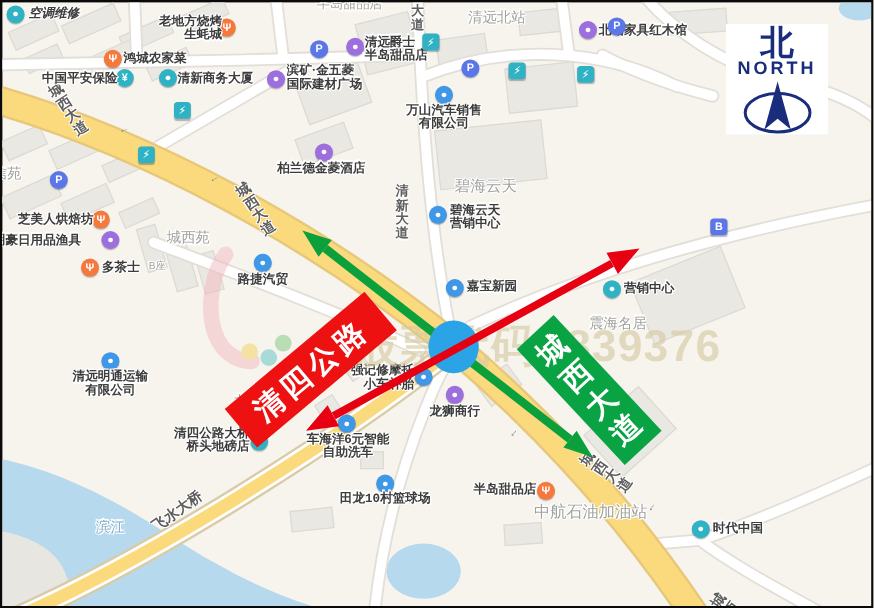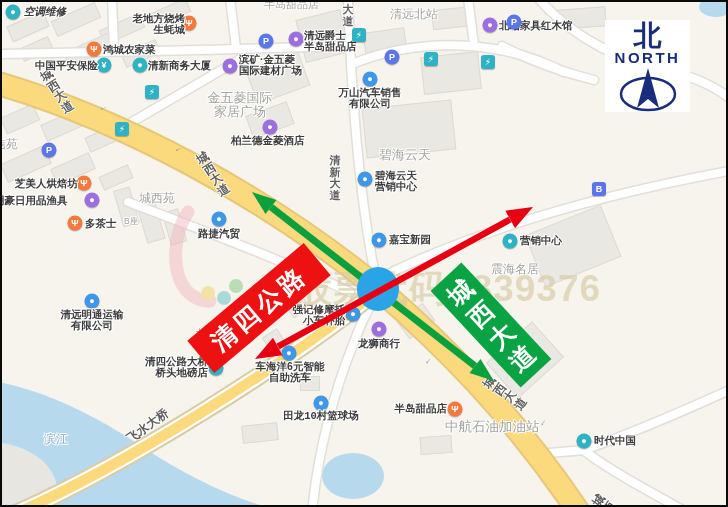--- a/index.html
+++ b/index.html
@@ -4,21 +4,21 @@
 <style>
   html,body{margin:0;padding:0;background:#fff;}
   .frame{position:relative;width:728px;height:507px;box-sizing:border-box;border:2px solid #0a0a0a;
          overflow:hidden;background:#f7f4ee;font-family:"Liberation Sans","DejaVu Sans",sans-serif;}
   .layer{position:absolute;left:0;top:0;width:100%;height:100%;}
   svg.layer{pointer-events:none;}
   .bld{position:absolute;background:#eae8e3;border:1px solid #dddad3;}
   .poi-text{position:absolute;color:#3c3c3c;font-weight:bold;line-height:1.08;white-space:nowrap;
             text-shadow:-1px 0 #fff,1px 0 #fff,0 -1px #fff,0 1px #fff,1px 1px #fff,-1px -1px #fff;}
   .poi-text.grey{color:#a2a29f;font-weight:normal;}
-  .poi-text.water{color:#86a9c6;font-weight:normal;}
+  .poi-text.water{color:#86a9c6;font-weight:normal;margin-left:36px;}
   .pico{position:absolute;width:15px;height:15px;border-radius:50%;color:#fff;font-size:9px;line-height:15px;
         text-align:center;transform:translate(-50%,-50%);box-shadow:0 1px 1px rgba(0,0,0,.28);font-weight:bold;}
   .pico.sq{border-radius:3px;width:14px;height:14px;line-height:14px;}
   .rlabel{position:absolute;color:#5f5f5f;font-weight:bold;white-space:nowrap;
           text-shadow:-1px 0 #fff,1px 0 #fff,0 -1px #fff,0 1px #fff;}
   .rlabel .ch{display:block;line-height:1.05;}
   .lane{position:absolute;color:#8d8d8d;font-size:9px;}
   .wm{position:absolute;left:0;top:0;width:100%;height:100%;pointer-events:none;}
   .wm-brand{position:absolute;left:286px;top:200px;font-size:58px;font-weight:bold;letter-spacing:5px;
             color:#cccccc;opacity:.62;white-space:nowrap;}
@@ -181,24 +181,20 @@
       </div>
       <div class="pico" style="left: 138px; top: 63px; background: rgb(47, 179, 196);">●</div>
       <div class="poi-text" style="left: 146px; top: 58px; font-size: 10.5px; transform: none; text-align: left;">
         <div>清新商务大厦</div>
       </div>
       <div class="pico" style="left: 228px; top: 64px; background: rgb(157, 110, 222);">●</div>
       <div class="poi-text" style="left: 237px; top: 52px; font-size: 10.5px; transform: none; text-align: left;">
         <div>滨矿·金五菱</div>
         <div>国际建材广场</div>
       </div>
-      <div class="poi-text grey" style="left: 238px; top: 89px; font-size: 13px; transform: translateX(-50%); text-align: center;">
-        <div>金五菱国际</div>
-        <div>家居广场</div>
-      </div>
       <div class="pico" style="left: 268px; top: 125px; background: rgb(157, 110, 222);">●</div>
       <div class="poi-text" style="left: 229px; top: 133px; font-size: 10.5px; transform: none; text-align: left;">
         <div>柏兰德金菱酒店</div>
       </div>
       <div class="pico" style="left: 294px; top: 37px; background: rgb(157, 110, 222);">●</div>
       <div class="poi-text" style="left: 302px; top: 28px; font-size: 10.5px; transform: none; text-align: left;">
         <div>清远爵士</div>
         <div>半岛甜品店</div>
       </div>
       <div class="poi-text grey" style="left: 388px; top: 6px; font-size: 12px; transform: none; text-align: left;">

